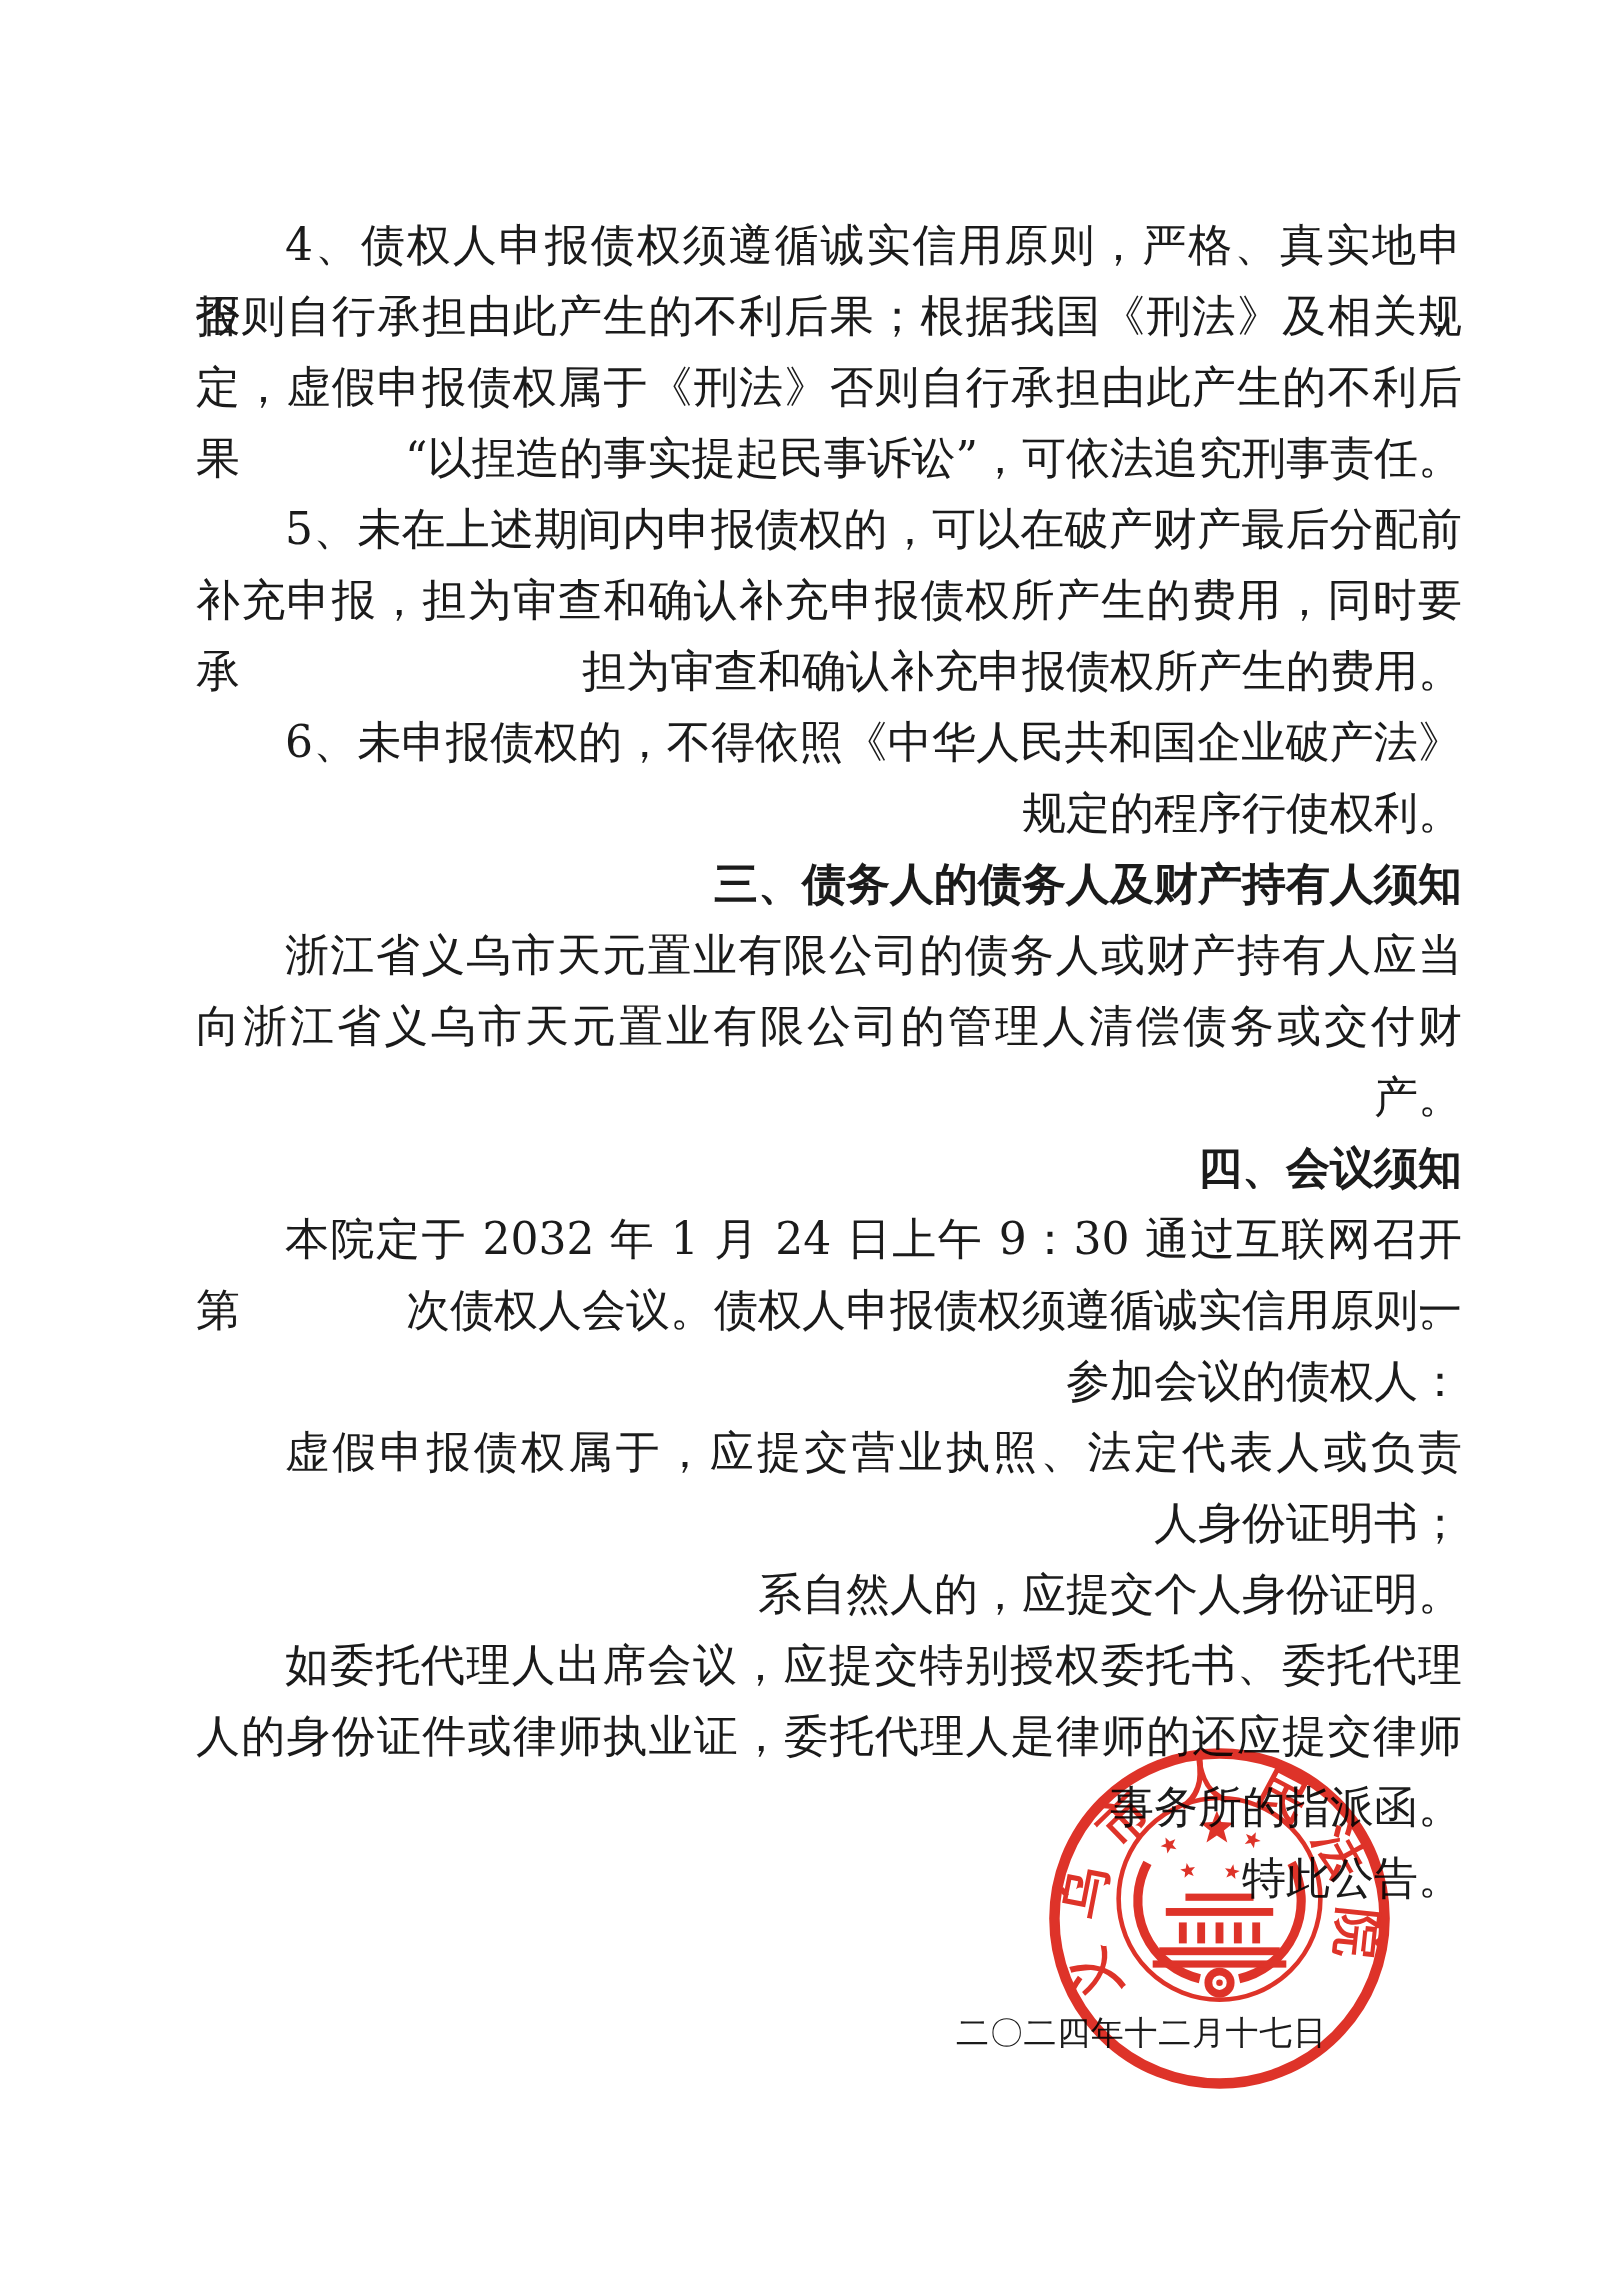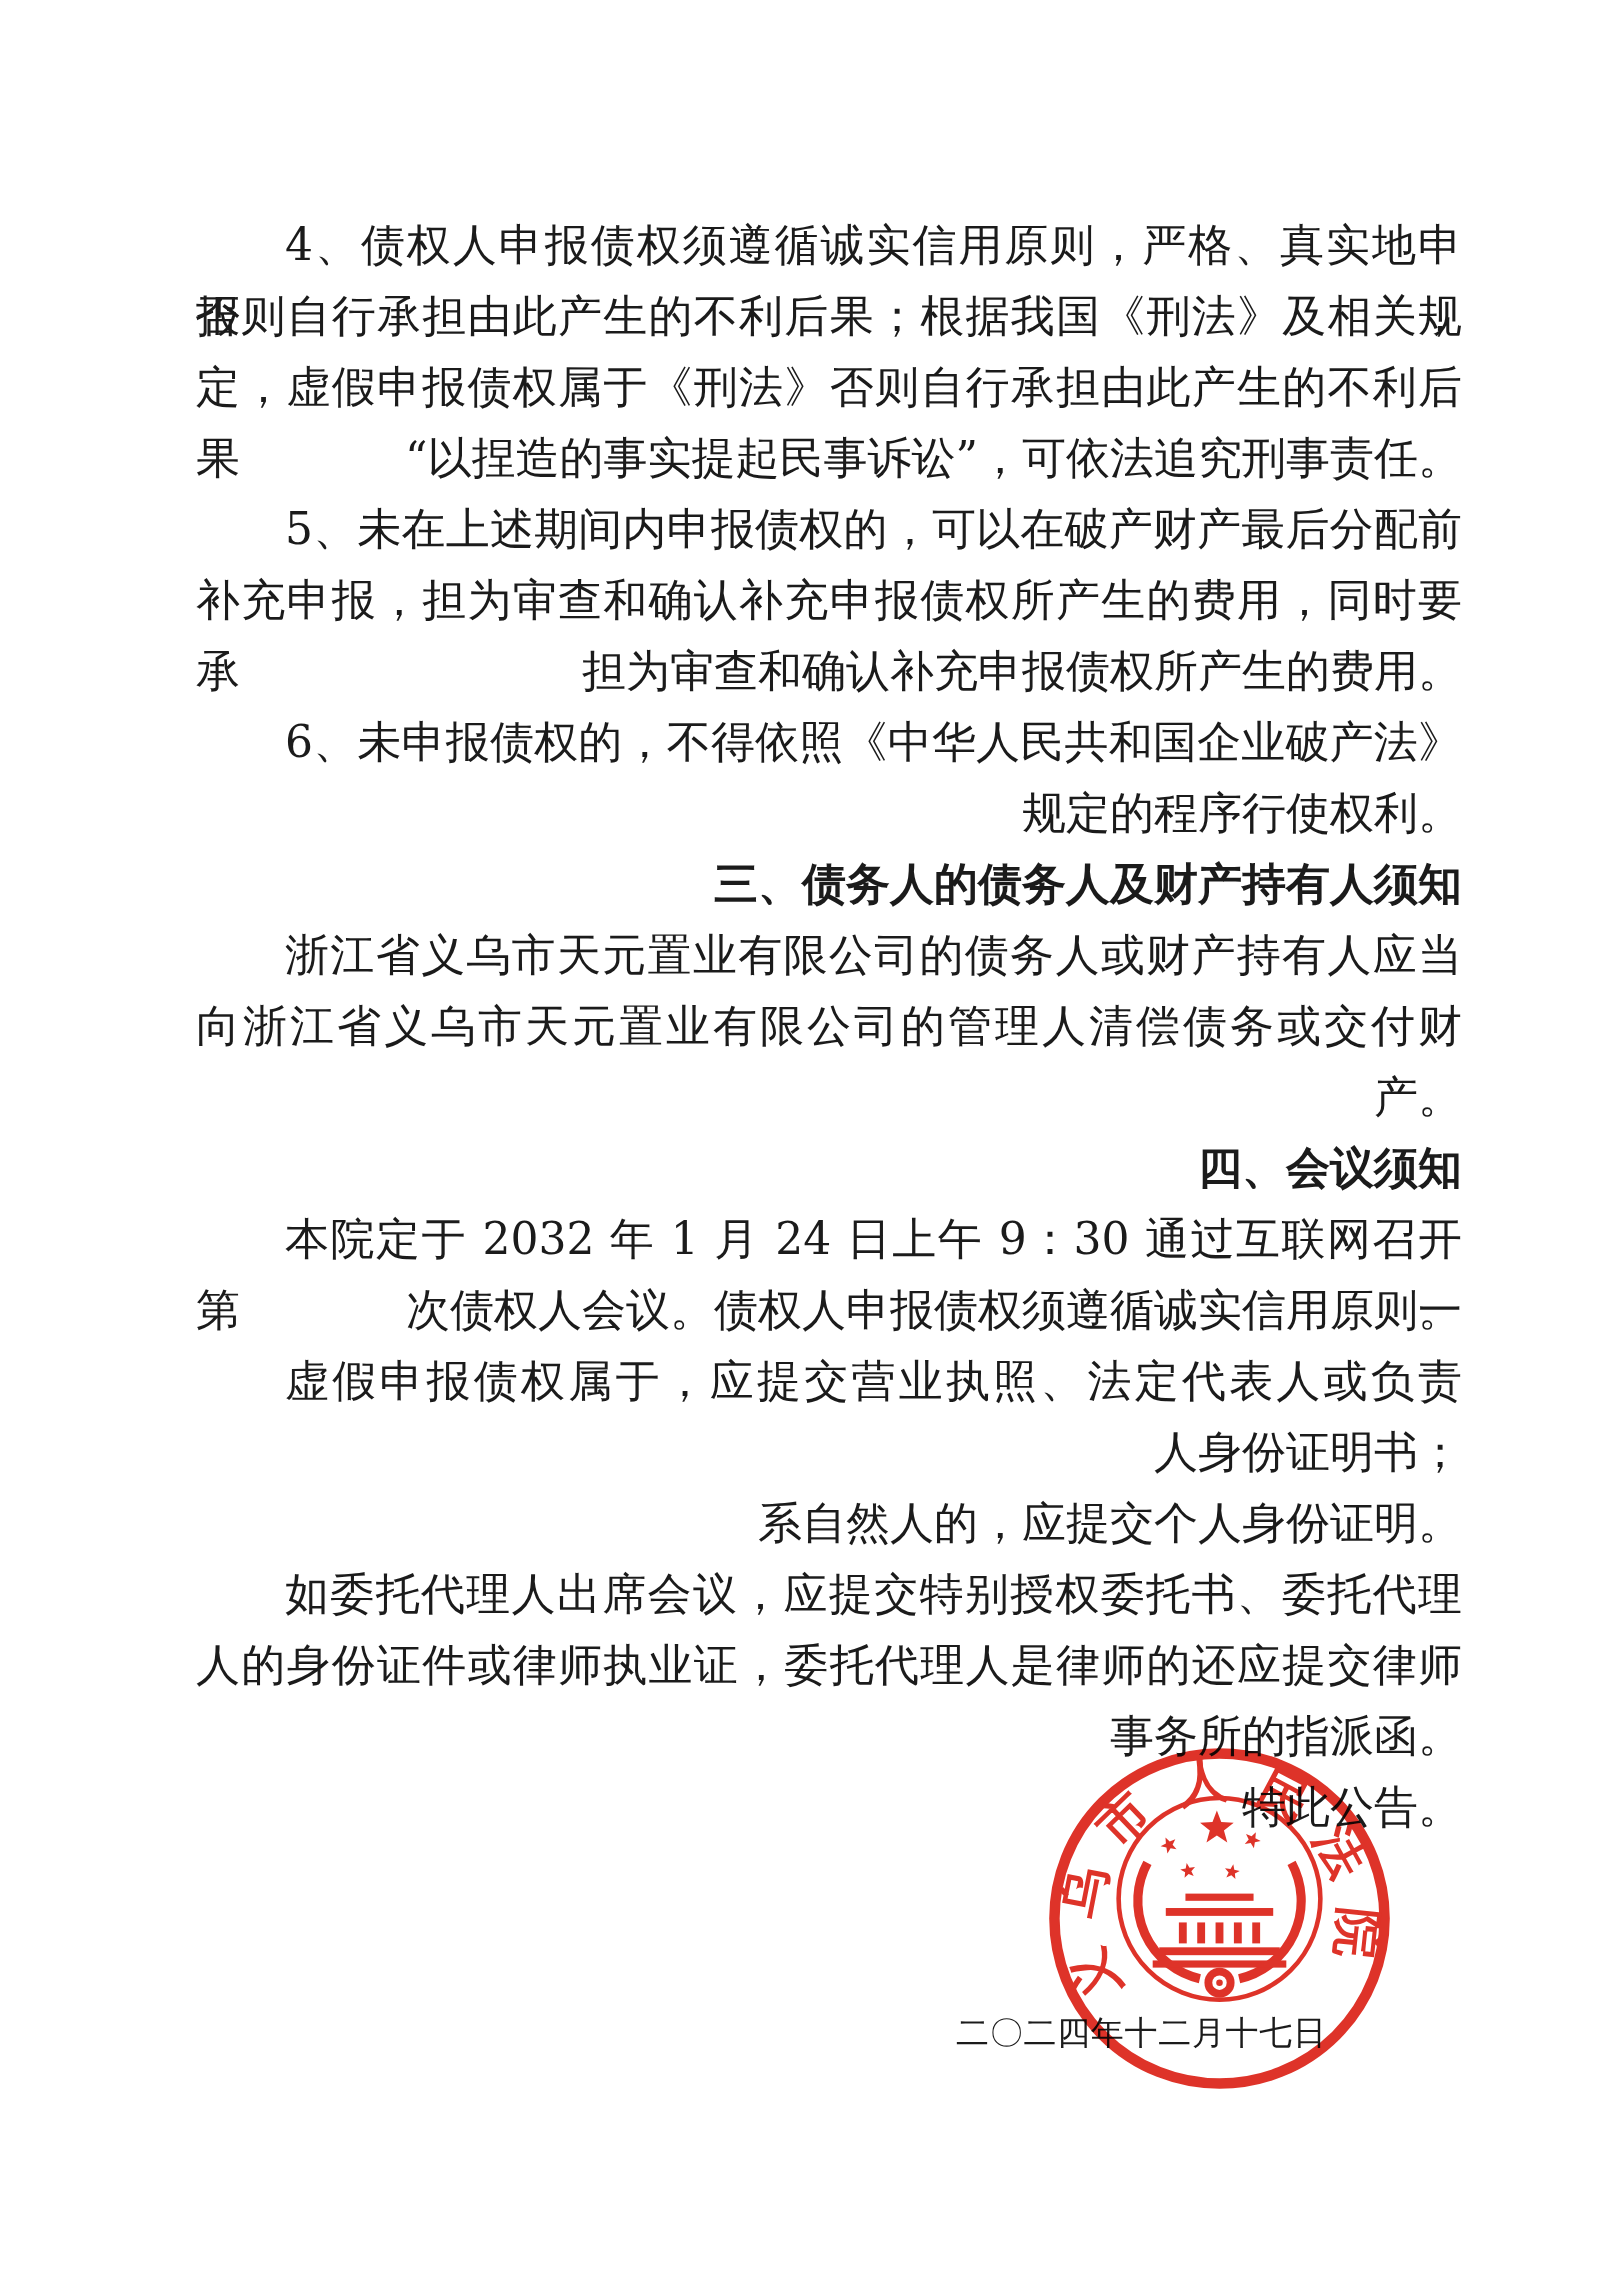--- a/index.html
+++ b/index.html
@@ -68,20 +68,21 @@
       <div class="line">担为审查和确认补充申报债权所产生的费用。</div>
       <div class="line j ind">6、未申报债权的，不得依照《中华人民共和国企业破产法》</div>
       <div class="line">规定的程序行使权利。</div>
       <div class="line ind bold">三、债务人的债务人及财产持有人须知</div>
       <div class="line j ind">浙江省义乌市天元置业有限公司的债务人或财产持有人应当</div>
       <div class="line j">向浙江省义乌市天元置业有限公司的管理人清偿债务或交付财</div>
       <div class="line">产。</div>
       <div class="line ind bold">四、会议须知</div>
       <div class="line j ind">本院定于 2032 年 1 月 24 日上午 9：30 通过互联网召开第一</div>
       <div class="line">次债权人会议。债权人申报债权须遵循诚实信用原则。</div>
+      <div class="line ind">参加会议的债权人：</div>
       <div class="line j ind">虚假申报债权属于，应提交营业执照、法定代表人或负责</div>
       <div class="line">人身份证明书；</div>
       <div class="line ind">系自然人的，应提交个人身份证明。</div>
       <div class="line j ind">如委托代理人出席会议，应提交特别授权委托书、委托代理</div>
       <div class="line j">人的身份证件或律师执业证，委托代理人是律师的还应提交律师</div>
       <div class="line">事务所的指派函。</div>
       <div class="line ind">特此公告。</div>
     </div>
 
   <div class="date-line">二〇二四年十二月十七日</div>

